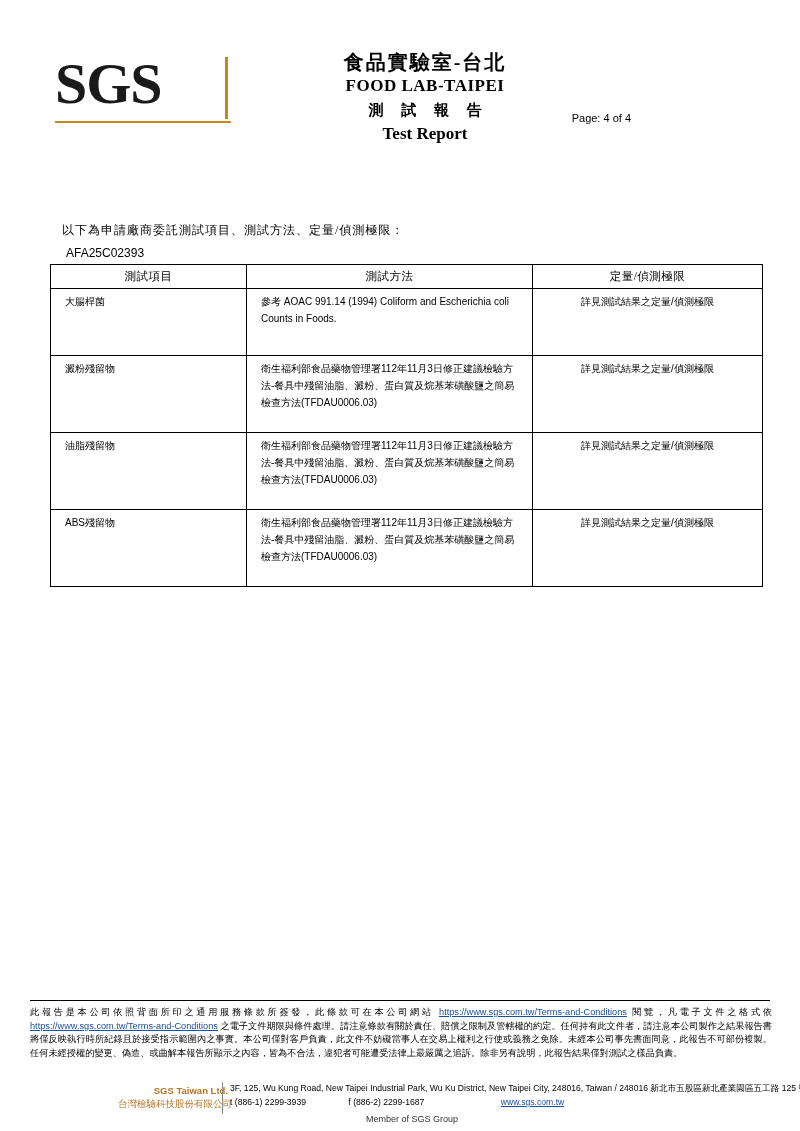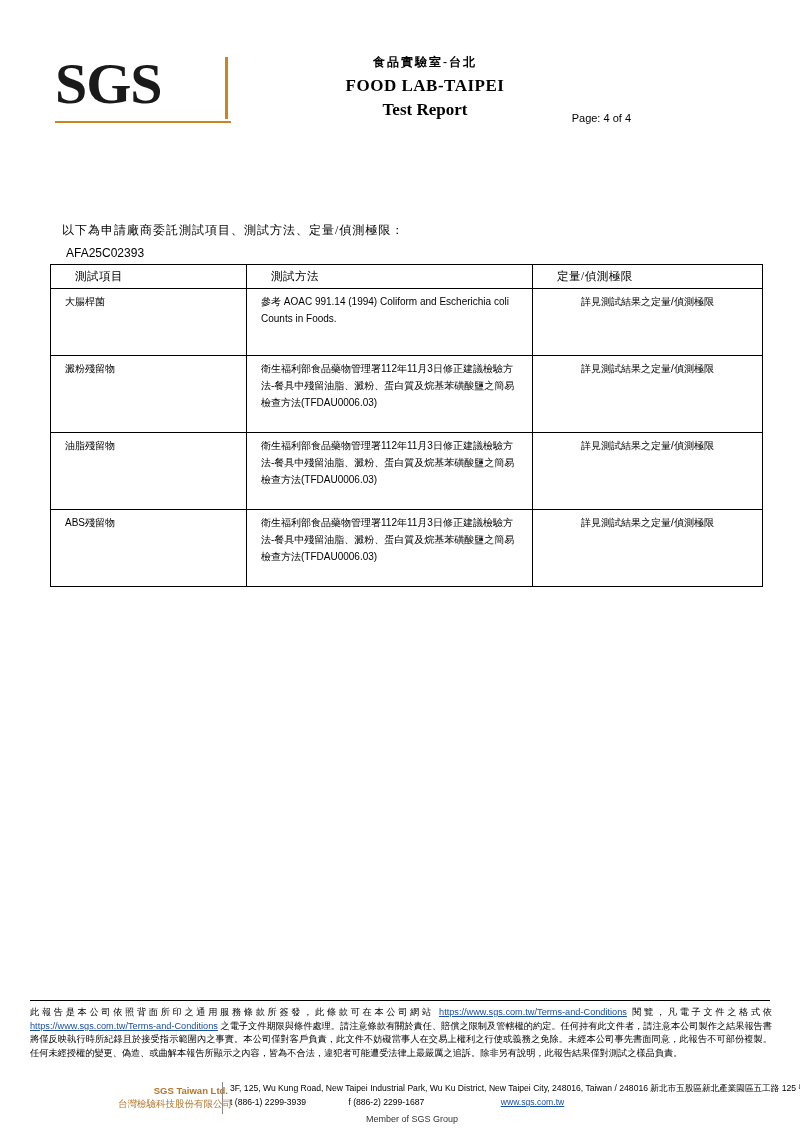--- a/index.html
+++ b/index.html
@@ -67,21 +67,21 @@
 
   .title-block {
     position: absolute;
     left: 280px;
     top: 0px;
     width: 290px;
     text-align: center;
   }
   .title-cn {
     font-family: "Liberation Serif", serif;
-    font-size: 12px;
+    font-size: 20px;
     font-weight: bold;
     letter-spacing: 2px;
     line-height: 24px;
   }
   .title-en {
     font-family: "Liberation Serif", serif;
     font-size: 17px;
     font-weight: bold;
     letter-spacing: 0.5px;
     line-height: 24px;
@@ -136,21 +136,21 @@
     table-layout: fixed;
   }
   .tbl th, .tbl td {
     border: 1px solid #000000;
     vertical-align: top;
     font-size: 10px;
     line-height: 17px;
     padding: 4px 14px;
   }
   .tbl th {
-    text-align: left;
+    text-align: center;
     font-weight: normal;
     font-size: 11.5px;
     padding: 3px 24px;
     font-family: "Liberation Serif", serif;
     letter-spacing: 0.5px;
   }
   .col-item { width: 196px; }
   .col-method { width: 286px; }
   .col-limit { width: 230px; }
   .cell-item { font-size: 11.5px; }
@@ -251,20 +251,21 @@
   <div class="header">
     <div class="sgs-logo">
       <div class="sgs-text">SGS</div>
       <div class="sgs-bar-v"></div>
       <div class="sgs-bar-h"></div>
     </div>
 
     <div class="title-block">
       <div class="title-cn">食品實驗室-台北</div>
       <div class="title-en">FOOD LAB-TAIPEI</div>
+      <div class="title-cn2">測 試 報 告</div>
       <div class="title-en2">Test Report</div>
     </div>
   </div>
 
   <div class="page-no">Page: 4 of 4</div>
 
   <div class="intro-line">以下為申請廠商委託測試項目、測試方法、定量/偵測極限：</div>
   <div class="ref-no">AFA25C02393</div>
 
   <table class="tbl">

